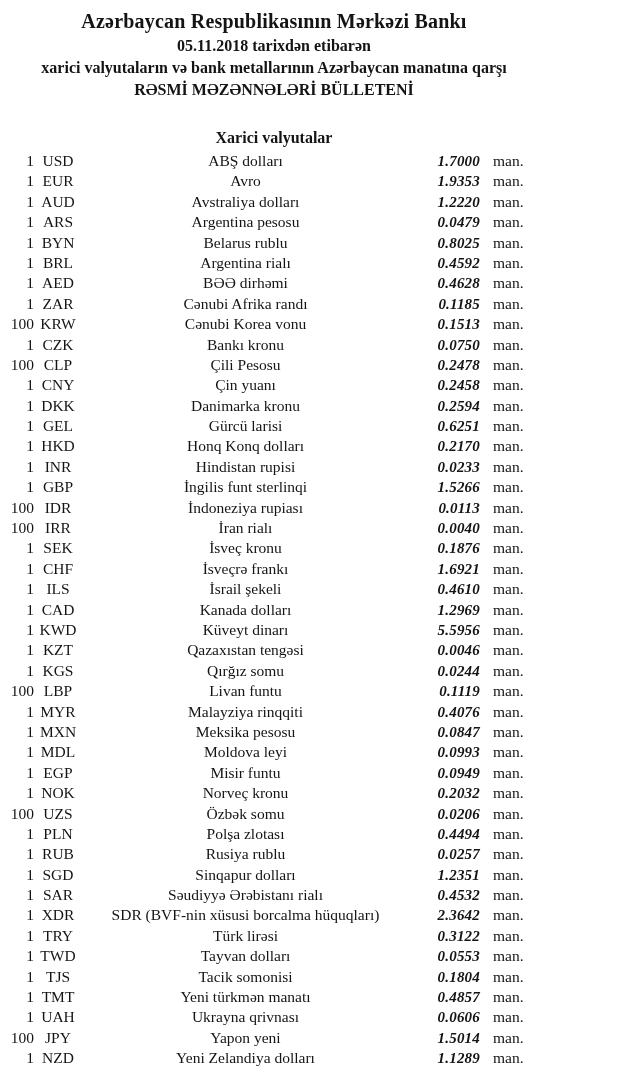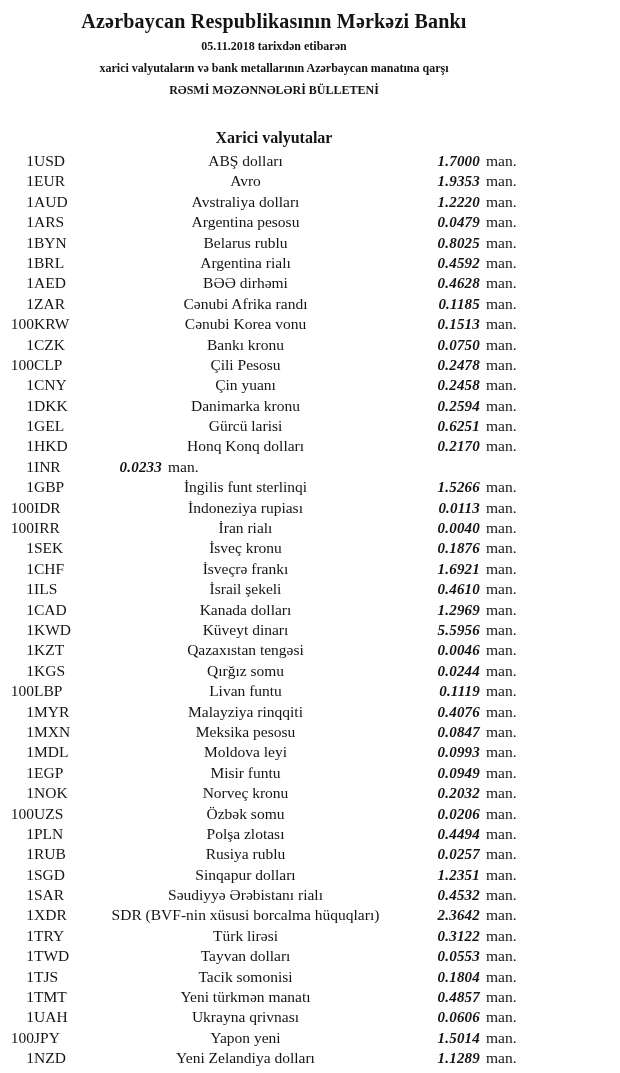--- a/index.html
+++ b/index.html
@@ -20,21 +20,21 @@
     padding-top: 8px;
     text-align: center;
   }
   .bank-name {
     font-size: 20px;
     font-weight: bold;
     line-height: 27px;
     letter-spacing: 0.2px;
   }
   .date-line, .subtitle, .bulletin-title {
-    font-size: 12px;
+    font-size: 16px;
     font-weight: bold;
     line-height: 22px;
   }
   .section-title {
     margin-top: 27px;
     text-align: center;
     font-size: 16px;
     font-weight: bold;
     line-height: 20px;
   }
@@ -48,41 +48,42 @@
     font-size: 15.5px;
     white-space: nowrap;
   }
   .qty {
     width: 34px;
     text-align: right;
     flex: 0 0 auto;
   }
   .code {
     width: 48px;
+    text-align: center;
     flex: 0 0 auto;
   }
   .name {
     flex: 1 1 auto;
     padding-left: 9px;
     overflow: hidden;
     text-align: center;
   }
   .rate {
     width: 80px;
     text-align: right;
     flex: 0 0 auto;
     font-weight: bold;
     font-style: italic;
     font-size: 15px;
     letter-spacing: 0.2px;
   }
   .unit {
     width: 68px;
     flex: 0 0 auto;
-    padding-left: 6px;
+    padding-left: 13px;
     box-sizing: border-box;
   }
 </style>
 </head>
 <body>
 
 <div class="page">
   <header>
     <div class="bank-name">Azərbaycan Respublikasının Mərkəzi Bankı</div>
     <div class="date-line">05.11.2018 tarixdən etibarən</div>
@@ -209,20 +210,21 @@
     <span class="qty">1</span>
     <span class="code">HKD</span>
     <span class="name">Honq Konq dolları</span>
     <span class="rate">0.2170</span>
     <span class="unit">man.</span>
   </div>
 
   <div class="row">
     <span class="qty">1</span>
     <span class="code">INR</span>
+    <span class="name">Hindistan rupisi</span>
     <span class="rate">0.0233</span>
     <span class="unit">man.</span>
   </div>
 
   <div class="row">
     <span class="qty">1</span>
     <span class="code">GBP</span>
     <span class="name">İngilis funt sterlinqi</span>
     <span class="rate">1.5266</span>
     <span class="unit">man.</span>

